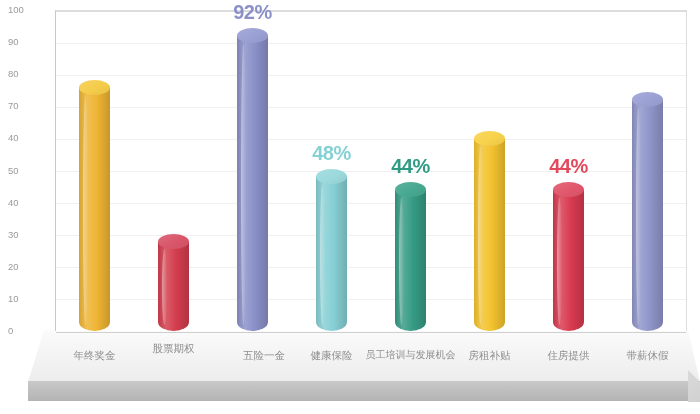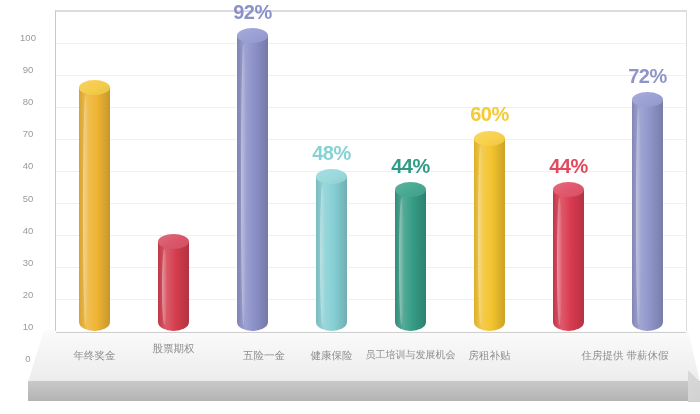--- a/index.html
+++ b/index.html
@@ -35,22 +35,22 @@
     border-top:1px solid #dcdcdc;
     border-right:1px solid #dcdcdc;
     box-sizing:border-box;
     background:#ffffff;
   }
   .gridline{position:absolute;left:0;right:0;height:1px;background:#f0f0f0;}
   .gridline.base{background:#cfcfcf;}
   .gridline.top{background:#dcdcdc;}
   .yticks{position:absolute;left:0;top:0;width:700px;height:414px;pointer-events:none;}
   .ylabel{
-    position:absolute;left:8px;width:40px;text-align:center;
-    font-size:9.5px;color:#9a9a9a;line-height:1;margin-top:28px;
+    position:absolute;left:8px;width:40px;text-align:left;
+    font-size:9.5px;color:#9a9a9a;line-height:1;
   }
 
   
   .bars{position:absolute;left:55px;top:10px;width:632px;height:321px;}
   .bar{position:absolute;bottom:0;}
   .cyl{
     position:absolute;left:0;bottom:0;width:100%;
     border-radius:0 0 50% 50%/0 0 9px 9px;
   }
   .cyl-top{
@@ -165,23 +165,21 @@
       </div>
     </div>
 
   <div id="clabels">
       <div class="clabel" style="left: 39.5px; top: 349px;">年终奖金</div>
       <div class="clabel" style="left: 118.5px; top: 342px;">股票期权</div>
       <div class="clabel" style="left: 209px; top: 349px;">五险一金</div>
       <div class="clabel" style="left: 276.5px; top: 349px;">健康保险</div>
       <div class="clabel" style="left: 355.5px; top: 349px; font-size: 10px;">员工培训与发展机会</div>
       <div class="clabel" style="left: 434.5px; top: 349px;">房租补贴</div>
-      <div class="clabel" style="left: 513.5px; top: 349px; text-align: right;">住房提供</div>
+      <div class="clabel" style="left: 513.5px; top: 349px;">住房提供</div>
       <div class="clabel" style="left: 592.5px; top: 349px;">带薪休假</div>
     </div>
 
     <div class="dlabel" style="left: 207.5px; top: 1.68px; color: rgb(138, 144, 200); text-align: center;">92%</div>
     <div class="dlabel" style="left: 286.5px; top: 142.92px; color: rgb(134, 209, 211);">48%</div>
     <div class="dlabel" style="left: 365.5px; top: 155.76px; color: rgb(47, 155, 132);">44%</div>
-    <div class="dlabel" style="left: 444.5px; top: 104.4px; color: rgb(245, 202, 52);">60%</div>
     <div class="dlabel" style="left: 523.5px; top: 155.76px; color: rgb(226, 73, 92);">44%</div>
-    <div class="dlabel" style="left: 602.5px; top: 65.88px; color: rgb(143, 149, 201);">72%</div>
   </div>
 
 </body></html>

